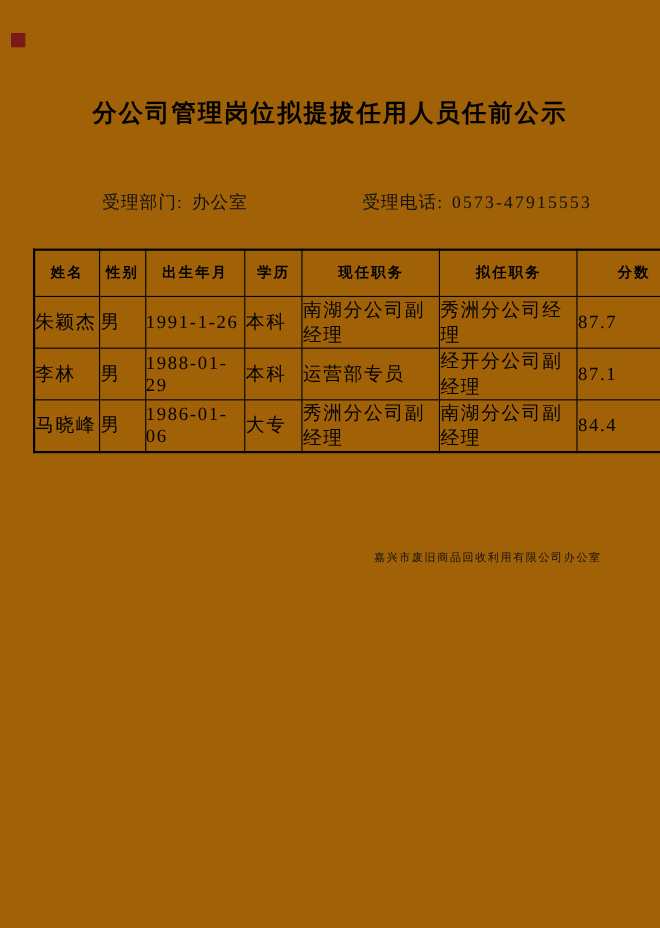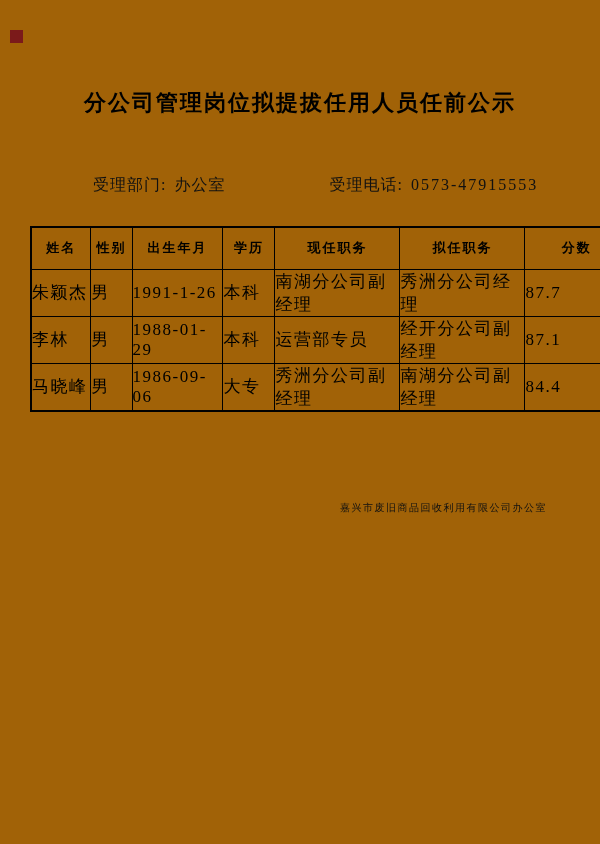--- a/index.html
+++ b/index.html
@@ -151,21 +151,21 @@
         <td>男</td>
         <td>1988-01-29</td>
         <td>本科</td>
         <td>运营部专员</td>
         <td>经开分公司副经理</td>
         <td>87.1</td>
       </tr>
       <tr>
         <td>马晓峰</td>
         <td>男</td>
-        <td>1986-09-06</td>
+        <td>1986-01-06</td>
         <td>大专</td>
         <td>秀洲分公司副经理</td>
         <td>南湖分公司副经理</td>
         <td>84.4</td>
       </tr>
     </tbody>
   </table>
 
   <div class="footer-block">
     <div class="footer-org">嘉兴市废旧商品回收利用有限公司办公室</div>

